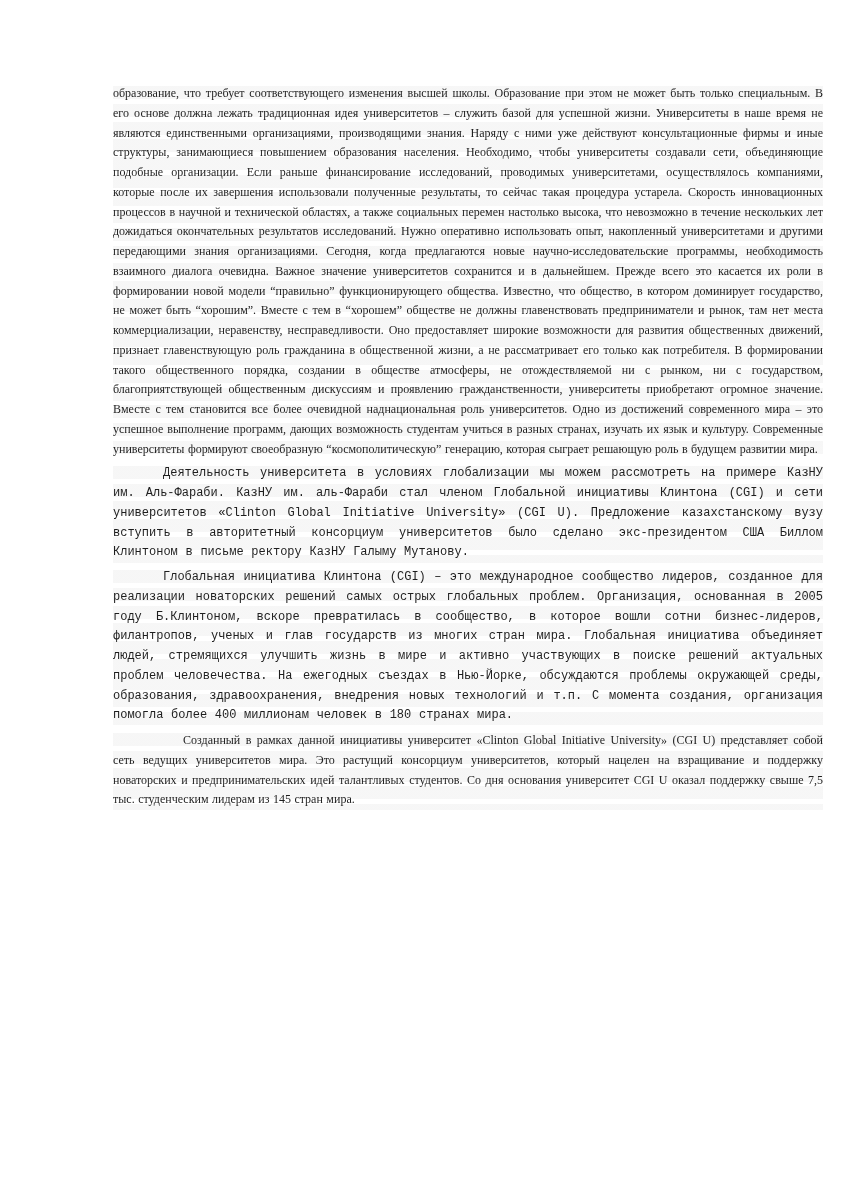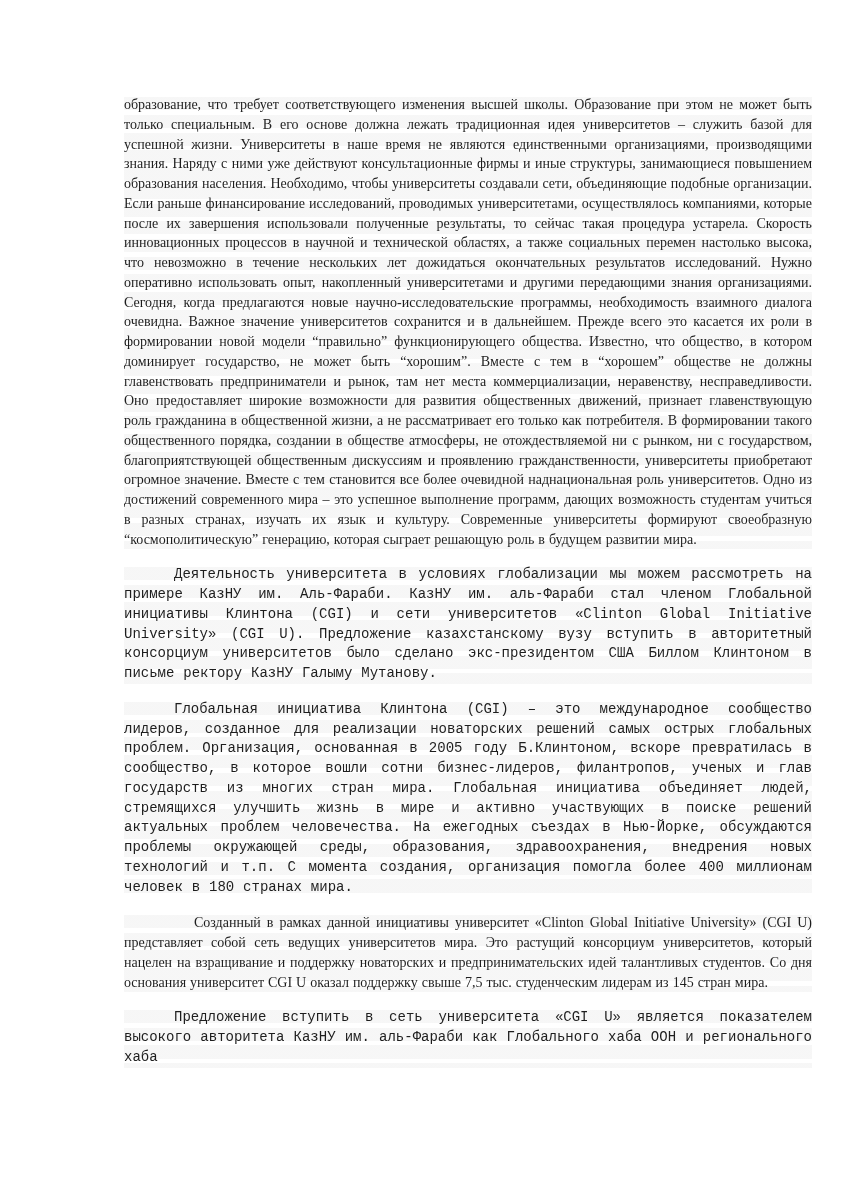--- a/index.html
+++ b/index.html
@@ -16,23 +16,23 @@
     font-family: "Liberation Serif", "DejaVu Serif", serif;
   }
   .text-block {
     position: absolute;
     left: 108px;
     top: 79px;
     width: 720px;
     color: #1e1e1e;
   }
   .para {
-    margin: 16px;
+    margin: 5px;
     padding: 0;
-    font-size: 14px;
+    font-size: 12px;
     line-height: 19.75px;
     text-align: justify;
     text-align-last: left;
     word-spacing: 0.5px;
     
     background-image: repeating-linear-gradient(
       to bottom,
       rgba(90, 90, 90, 0.05) 2px,
       rgba(90, 90, 90, 0.05) 15px,
       rgba(255, 255, 255, 0) 15px,
@@ -44,15 +44,14 @@
 </style>
 </head>
 <body style="background: rgb(255, 255, 255);">
 
 <div class="page">
   <div class="text-block" style="color: rgb(30, 30, 30);">
     <p class="para">образование, что требует соответствующего изменения высшей школы. Образование при этом не может быть только специальным. В его основе должна лежать традиционная идея университетов – служить базой для успешной жизни. Университеты в наше время не являются единственными организациями, производящими знания. Наряду с ними уже действуют консультационные фирмы и иные структуры, занимающиеся повышением образования населения. Необходимо, чтобы университеты создавали сети, объединяющие подобные организации. Если раньше финансирование исследований, проводимых университетами, осуществлялось компаниями, которые после их завершения использовали полученные результаты, то сейчас такая процедура устарела. Скорость инновационных процессов в научной и технической областях, а также социальных перемен настолько высока, что невозможно в течение нескольких лет дожидаться окончательных результатов исследований. Нужно оперативно использовать опыт, накопленный университетами и другими передающими знания организациями. Сегодня, когда предлагаются новые научно-исследовательские программы, необходимость взаимного диалога очевидна. Важное значение университетов сохранится и в дальнейшем. Прежде всего это касается их роли в формировании новой модели “правильно” функционирующего общества. Известно, что общество, в котором доминирует государство, не может быть “хорошим”. Вместе с тем в “хорошем” обществе не должны главенствовать предприниматели и рынок, там нет места коммерциализации, неравенству, несправедливости. Оно предоставляет широкие возможности для развития общественных движений, признает главенствующую роль гражданина в общественной жизни, а не рассматривает его только как потребителя. В формировании такого общественного порядка, создании в обществе атмосферы, не отождествляемой ни с рынком, ни с государством, благоприятствующей общественным дискуссиям и проявлению гражданственности, университеты приобретают огромное значение. Вместе с тем становится все более очевидной наднациональная роль университетов. Одно из достижений современного мира – это успешное выполнение программ, дающих возможность студентам учиться в разных странах, изучать их язык и культуру. Современные университеты формируют своеобразную “космополитическую” генерацию, которая сыграет решающую роль в будущем развитии мира.</p>
     <p class="para indent">Деятельность университета в условиях глобализации мы можем рассмотреть на примере КазНУ им. Аль-Фараби. КазНУ им. аль-Фараби стал членом Глобальной инициативы Клинтона (CGI) и сети университетов «Clinton Global Initiative University» (CGI U). Предложение казахстанскому вузу вступить в авторитетный консорциум университетов было сделано экс-президентом США Биллом Клинтоном в письме ректору КазНУ Галыму Мутанову.</p>
     <p class="para indent">Глобальная инициатива Клинтона (CGI) – это международное сообщество лидеров, созданное для реализации новаторских решений самых острых глобальных проблем. Организация, основанная в 2005 году Б.Клинтоном, вскоре превратилась в сообщество, в которое вошли сотни бизнес-лидеров, филантропов, ученых и глав государств из многих стран мира. Глобальная инициатива объединяет людей, стремящихся улучшить жизнь в мире и активно участвующих в поиске решений актуальных проблем человечества. На ежегодных съездах в Нью-Йорке, обсуждаются проблемы окружающей среды, образования, здравоохранения, внедрения новых технологий и т.п. С момента создания, организация помогла более 400 миллионам человек в 180 странах мира.</p>
     <p class="para indent-large">Созданный в рамках данной инициативы университет «Clinton Global Initiative University» (CGI U) представляет собой сеть ведущих университетов мира. Это растущий консорциум университетов, который нацелен на взращивание и поддержку новаторских и предпринимательских идей талантливых студентов. Со дня основания университет CGI U оказал поддержку свыше 7,5 тыс. студенческим лидерам из 145 стран мира.</p>
-    <p class="para indent">Предложение вступить в сеть университета «CGI U» является показателем высокого авторитета КазНУ им. аль-Фараби как Глобального хаба ООН и регионального хаба</p>
   </div>
 </div>
 
 </body></html>

